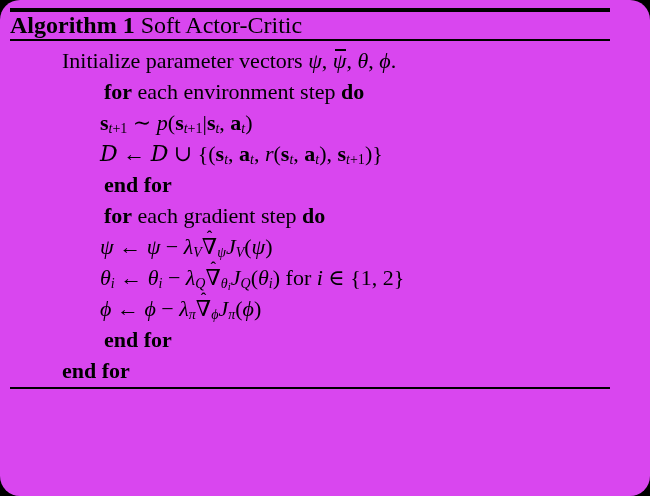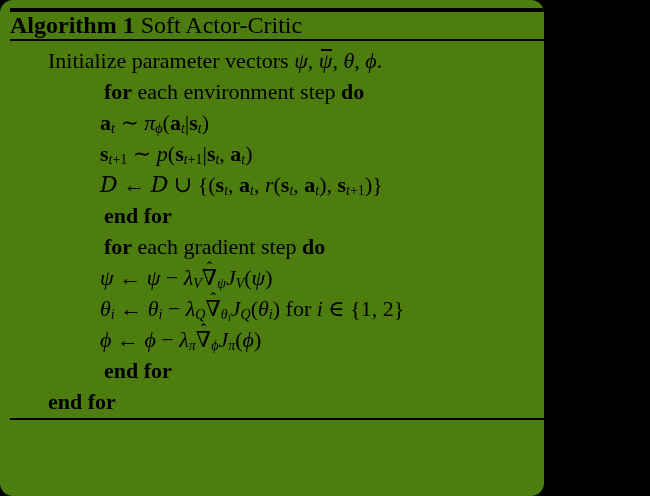--- a/index.html
+++ b/index.html
@@ -2,24 +2,24 @@
 <html><head>
 <meta charset="utf-8">
 <style>
   html, body {
     margin: 0;
     padding: 0;
     background: #000000;
   }
   .page {
     position: relative;
-    width: 544px;
+    width: 650px;
     height: 496px;
-    background: #4d7c0f;
-    border-radius: 13px;
+    background: #d946ef;
+    border-radius: 20px;
     overflow: hidden;
     color: #000000;
     font-family: "Liberation Serif", "DejaVu Serif", serif;
   }
   .rule {
     margin-left: 10px;
     width: 600px;
     background: #000000;
   }
   .rule-thick { height: 4px; margin-top: 8px; }
@@ -33,21 +33,21 @@
   .title-line .kw { font-weight: bold; }
   .algo-body {
     padding-top: 4px;
   }
   .code-line {
     height: 31px;
     line-height: 31px;
     font-size: 22px;
     white-space: pre;
   }
-  .ind0 { padding-left: 48px; }
+  .ind0 { padding-left: 35px; margin-left: 27px; }
   .ind1 { padding-left: 104px; }
   .ind2 { padding-left: 100px; }
   .kw  { font-weight: bold; }
   .rm  { font-style: normal; }
   .it  { font-style: italic; }
   .bf  { font-weight: bold; }
   .cal { font-style: italic; font-family: "DejaVu Serif", serif; }
   .sub {
     font-size: 14px;
     vertical-align: -3px;
@@ -90,21 +90,20 @@
 </head>
 <body>
 
 <div class="page">
   <div class="rule rule-thick"></div>
   <div class="title-line"><span class="kw">Algorithm 1</span><span class="rm"> Soft Actor-Critic</span></div>
   <div class="rule rule-thin"></div>
   <div class="algo-body">
       <div class="code-line ind0"><span class="rm">Initialize parameter vectors </span><span class="it">ψ</span><span class="rm">, </span><span class="it bar">ψ</span><span class="rm">, </span><span class="it">θ</span><span class="rm">, </span><span class="it">ϕ</span><span class="rm">.</span></div>
       <div class="code-line ind1"><span class="kw">for</span><span class="rm"> each environment step </span><span class="kw">do</span></div>
-      <div class="code-line ind2"><span class="bf">a</span><span class="sub it">t</span><span class="rm"> ∼ </span><span class="it">π</span><span class="sub it">ϕ</span><span class="rm">(</span><span class="bf">a</span><span class="sub it">t</span><span class="rm">|</span><span class="bf">s</span><span class="sub it">t</span><span class="rm">)</span></div>
       <div class="code-line ind2"><span class="bf">s</span><span class="sub it">t</span><span class="sub">+1</span><span class="rm"> ∼ </span><span class="it">p</span><span class="rm">(</span><span class="bf">s</span><span class="sub it">t</span><span class="sub">+1</span><span class="rm">|</span><span class="bf">s</span><span class="sub it">t</span><span class="rm">, </span><span class="bf">a</span><span class="sub it">t</span><span class="rm">)</span></div>
       <div class="code-line ind2"><span class="cal">D</span><span class="rm"> ← </span><span class="cal">D</span><span class="rm"> ∪ {(</span><span class="bf">s</span><span class="sub it">t</span><span class="rm">, </span><span class="bf">a</span><span class="sub it">t</span><span class="rm">, </span><span class="it">r</span><span class="rm">(</span><span class="bf">s</span><span class="sub it">t</span><span class="rm">, </span><span class="bf">a</span><span class="sub it">t</span><span class="rm">), </span><span class="bf">s</span><span class="sub it">t</span><span class="sub">+1</span><span class="rm">)}</span></div>
       <div class="code-line ind1"><span class="kw">end for</span></div>
       <div class="code-line ind1"><span class="kw">for</span><span class="rm"> each gradient step </span><span class="kw">do</span></div>
       <div class="code-line ind2"><span class="it">ψ</span><span class="rm"> ← </span><span class="it">ψ</span><span class="rm"> − </span><span class="it">λ</span><span class="sub it">V</span><span class="hat "><span>∇</span><span class="hat-mark">ˆ</span></span><span class="sub it">ψ</span><span class="it">J</span><span class="sub it">V</span><span class="rm">(</span><span class="it">ψ</span><span class="rm">)</span></div>
       <div class="code-line ind2"><span class="it">θ</span><span class="sub it">i</span><span class="rm"> ← </span><span class="it">θ</span><span class="sub it">i</span><span class="rm"> − </span><span class="it">λ</span><span class="sub it">Q</span><span class="hat "><span>∇</span><span class="hat-mark">ˆ</span></span><span class="sub it">θ</span><span class="subsub it">i</span><span class="it">J</span><span class="sub it">Q</span><span class="rm">(</span><span class="it">θ</span><span class="sub it">i</span><span class="rm">) for </span><span class="it">i</span><span class="rm"> ∈ {1, 2}</span></div>
       <div class="code-line ind2"><span class="it">ϕ</span><span class="rm"> ← </span><span class="it">ϕ</span><span class="rm"> − </span><span class="it">λ</span><span class="sub it">π</span><span class="hat "><span>∇</span><span class="hat-mark">ˆ</span></span><span class="sub it">ϕ</span><span class="it">J</span><span class="sub it">π</span><span class="rm">(</span><span class="it">ϕ</span><span class="rm">)</span></div>
       <div class="code-line ind1"><span class="kw">end for</span></div>
       <div class="code-line ind0"><span class="kw">end for</span></div>
     </div>

